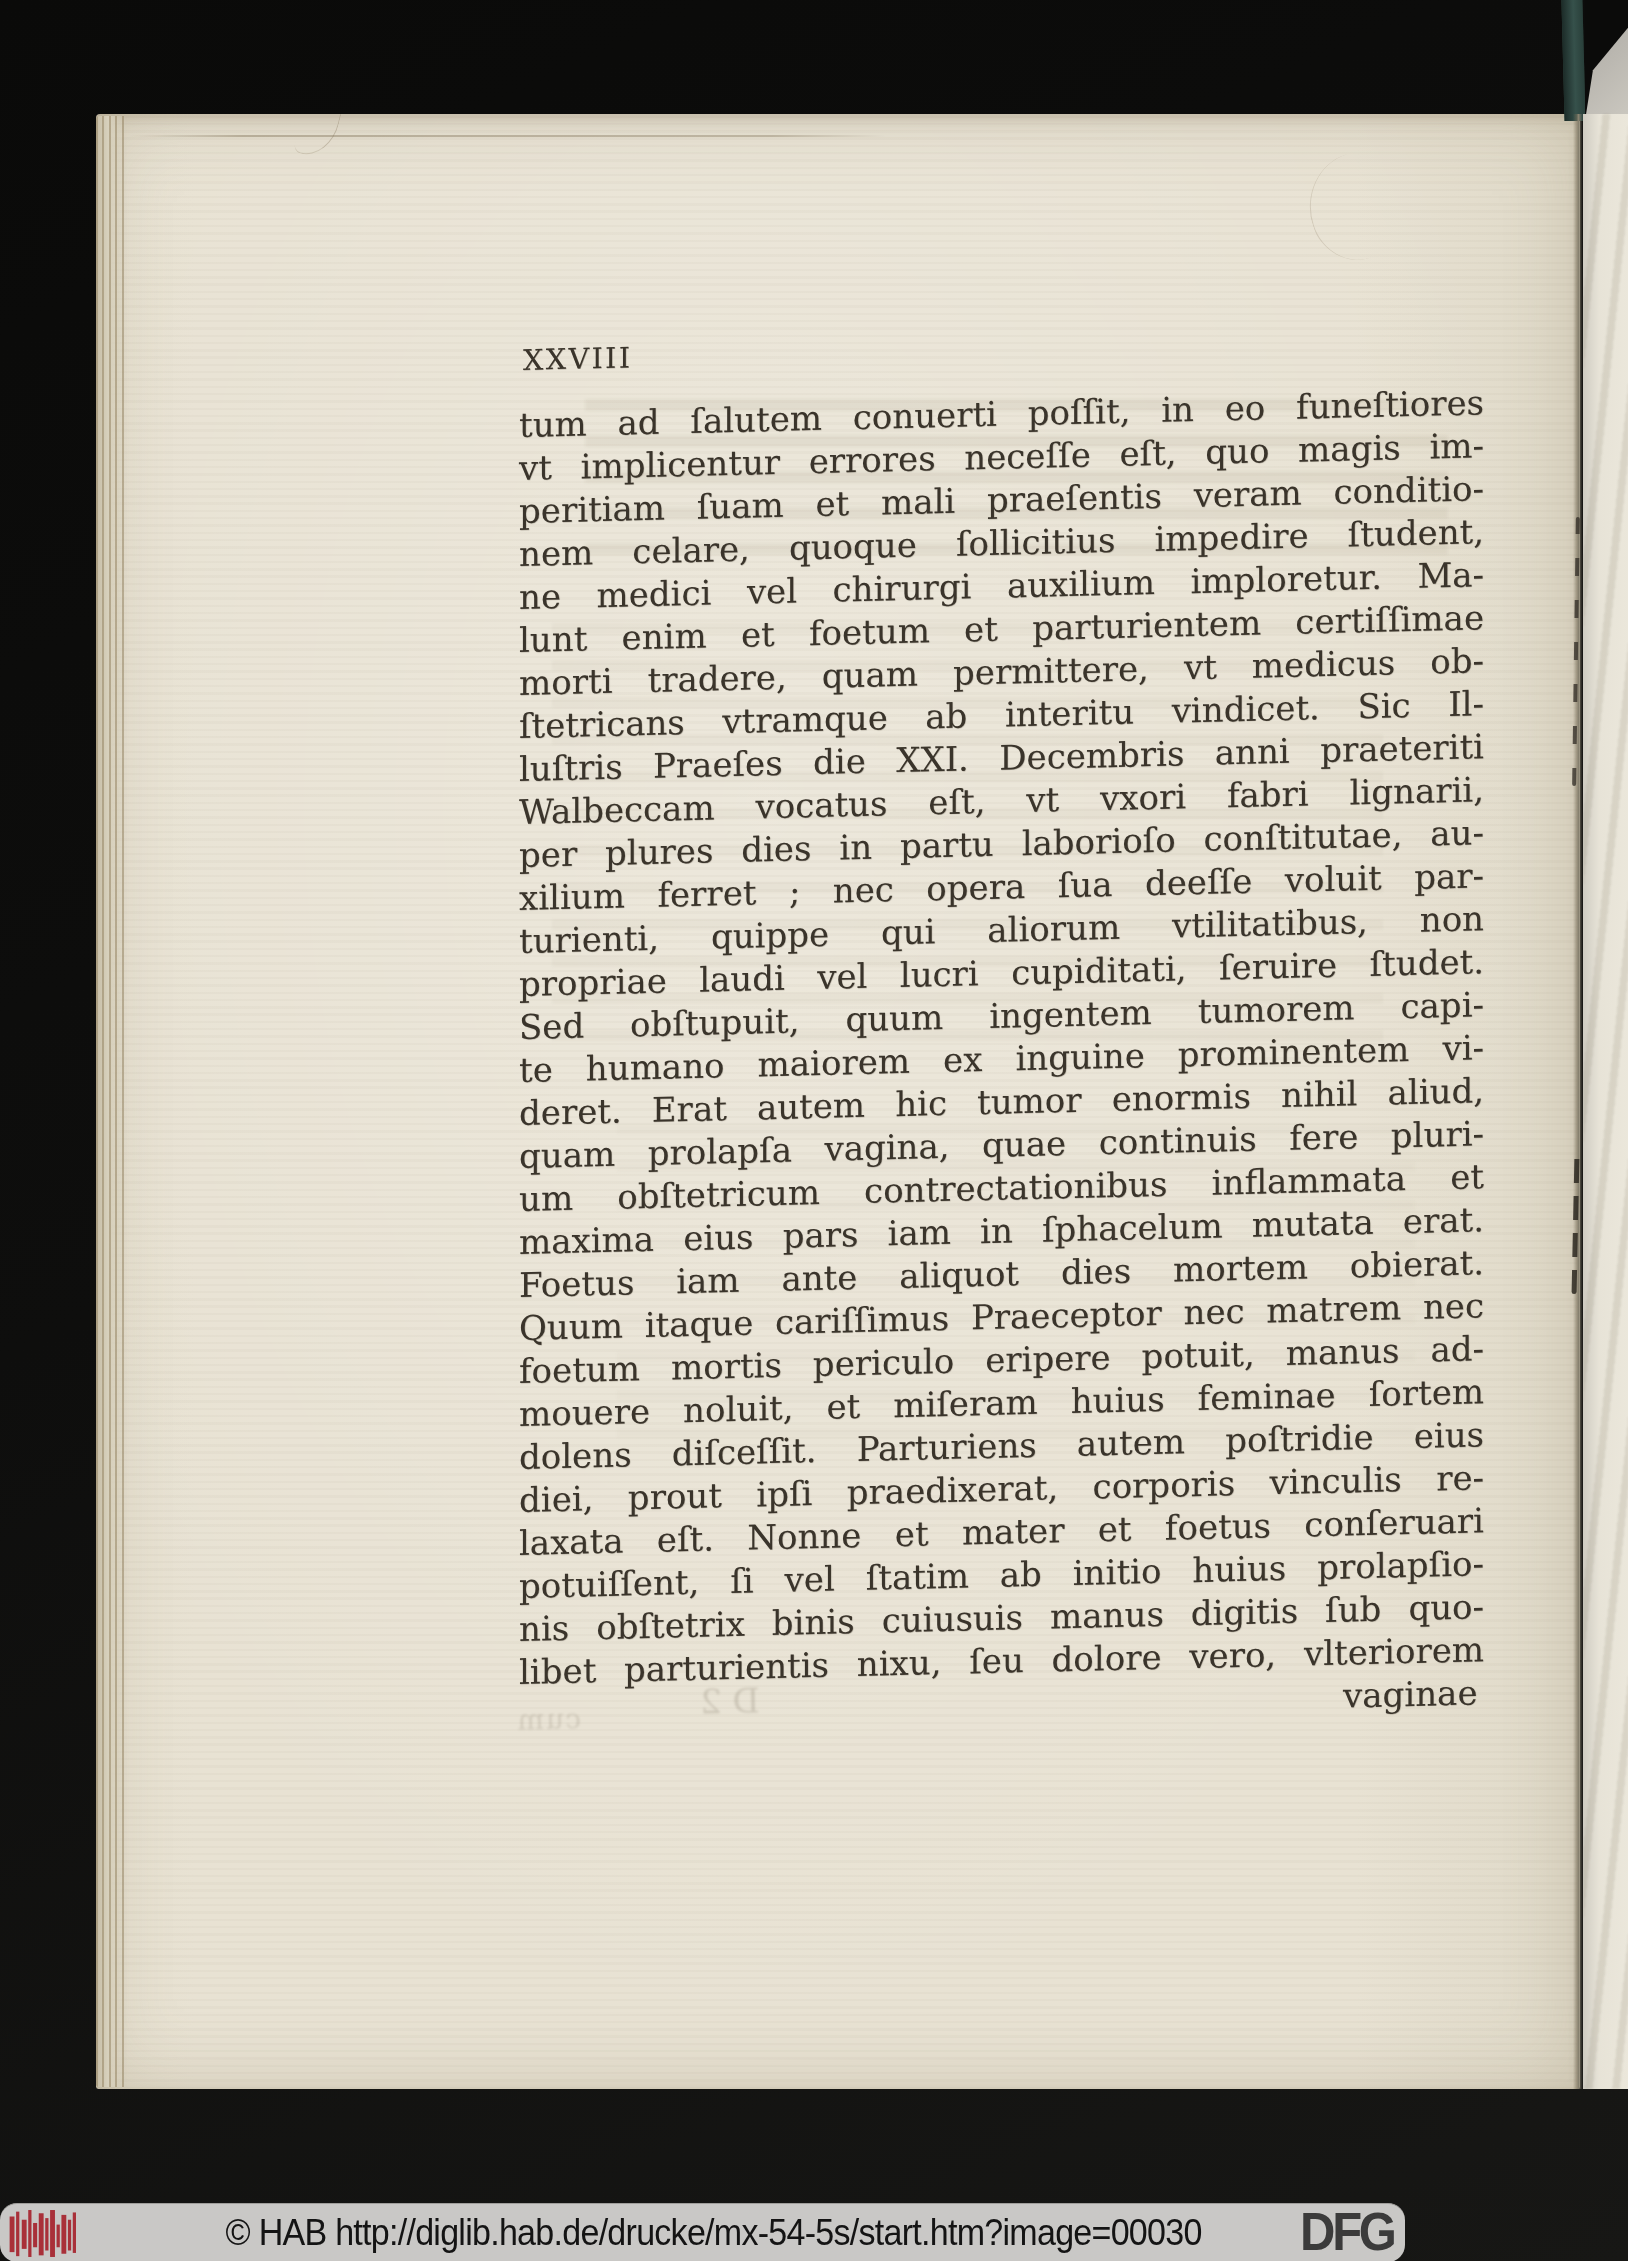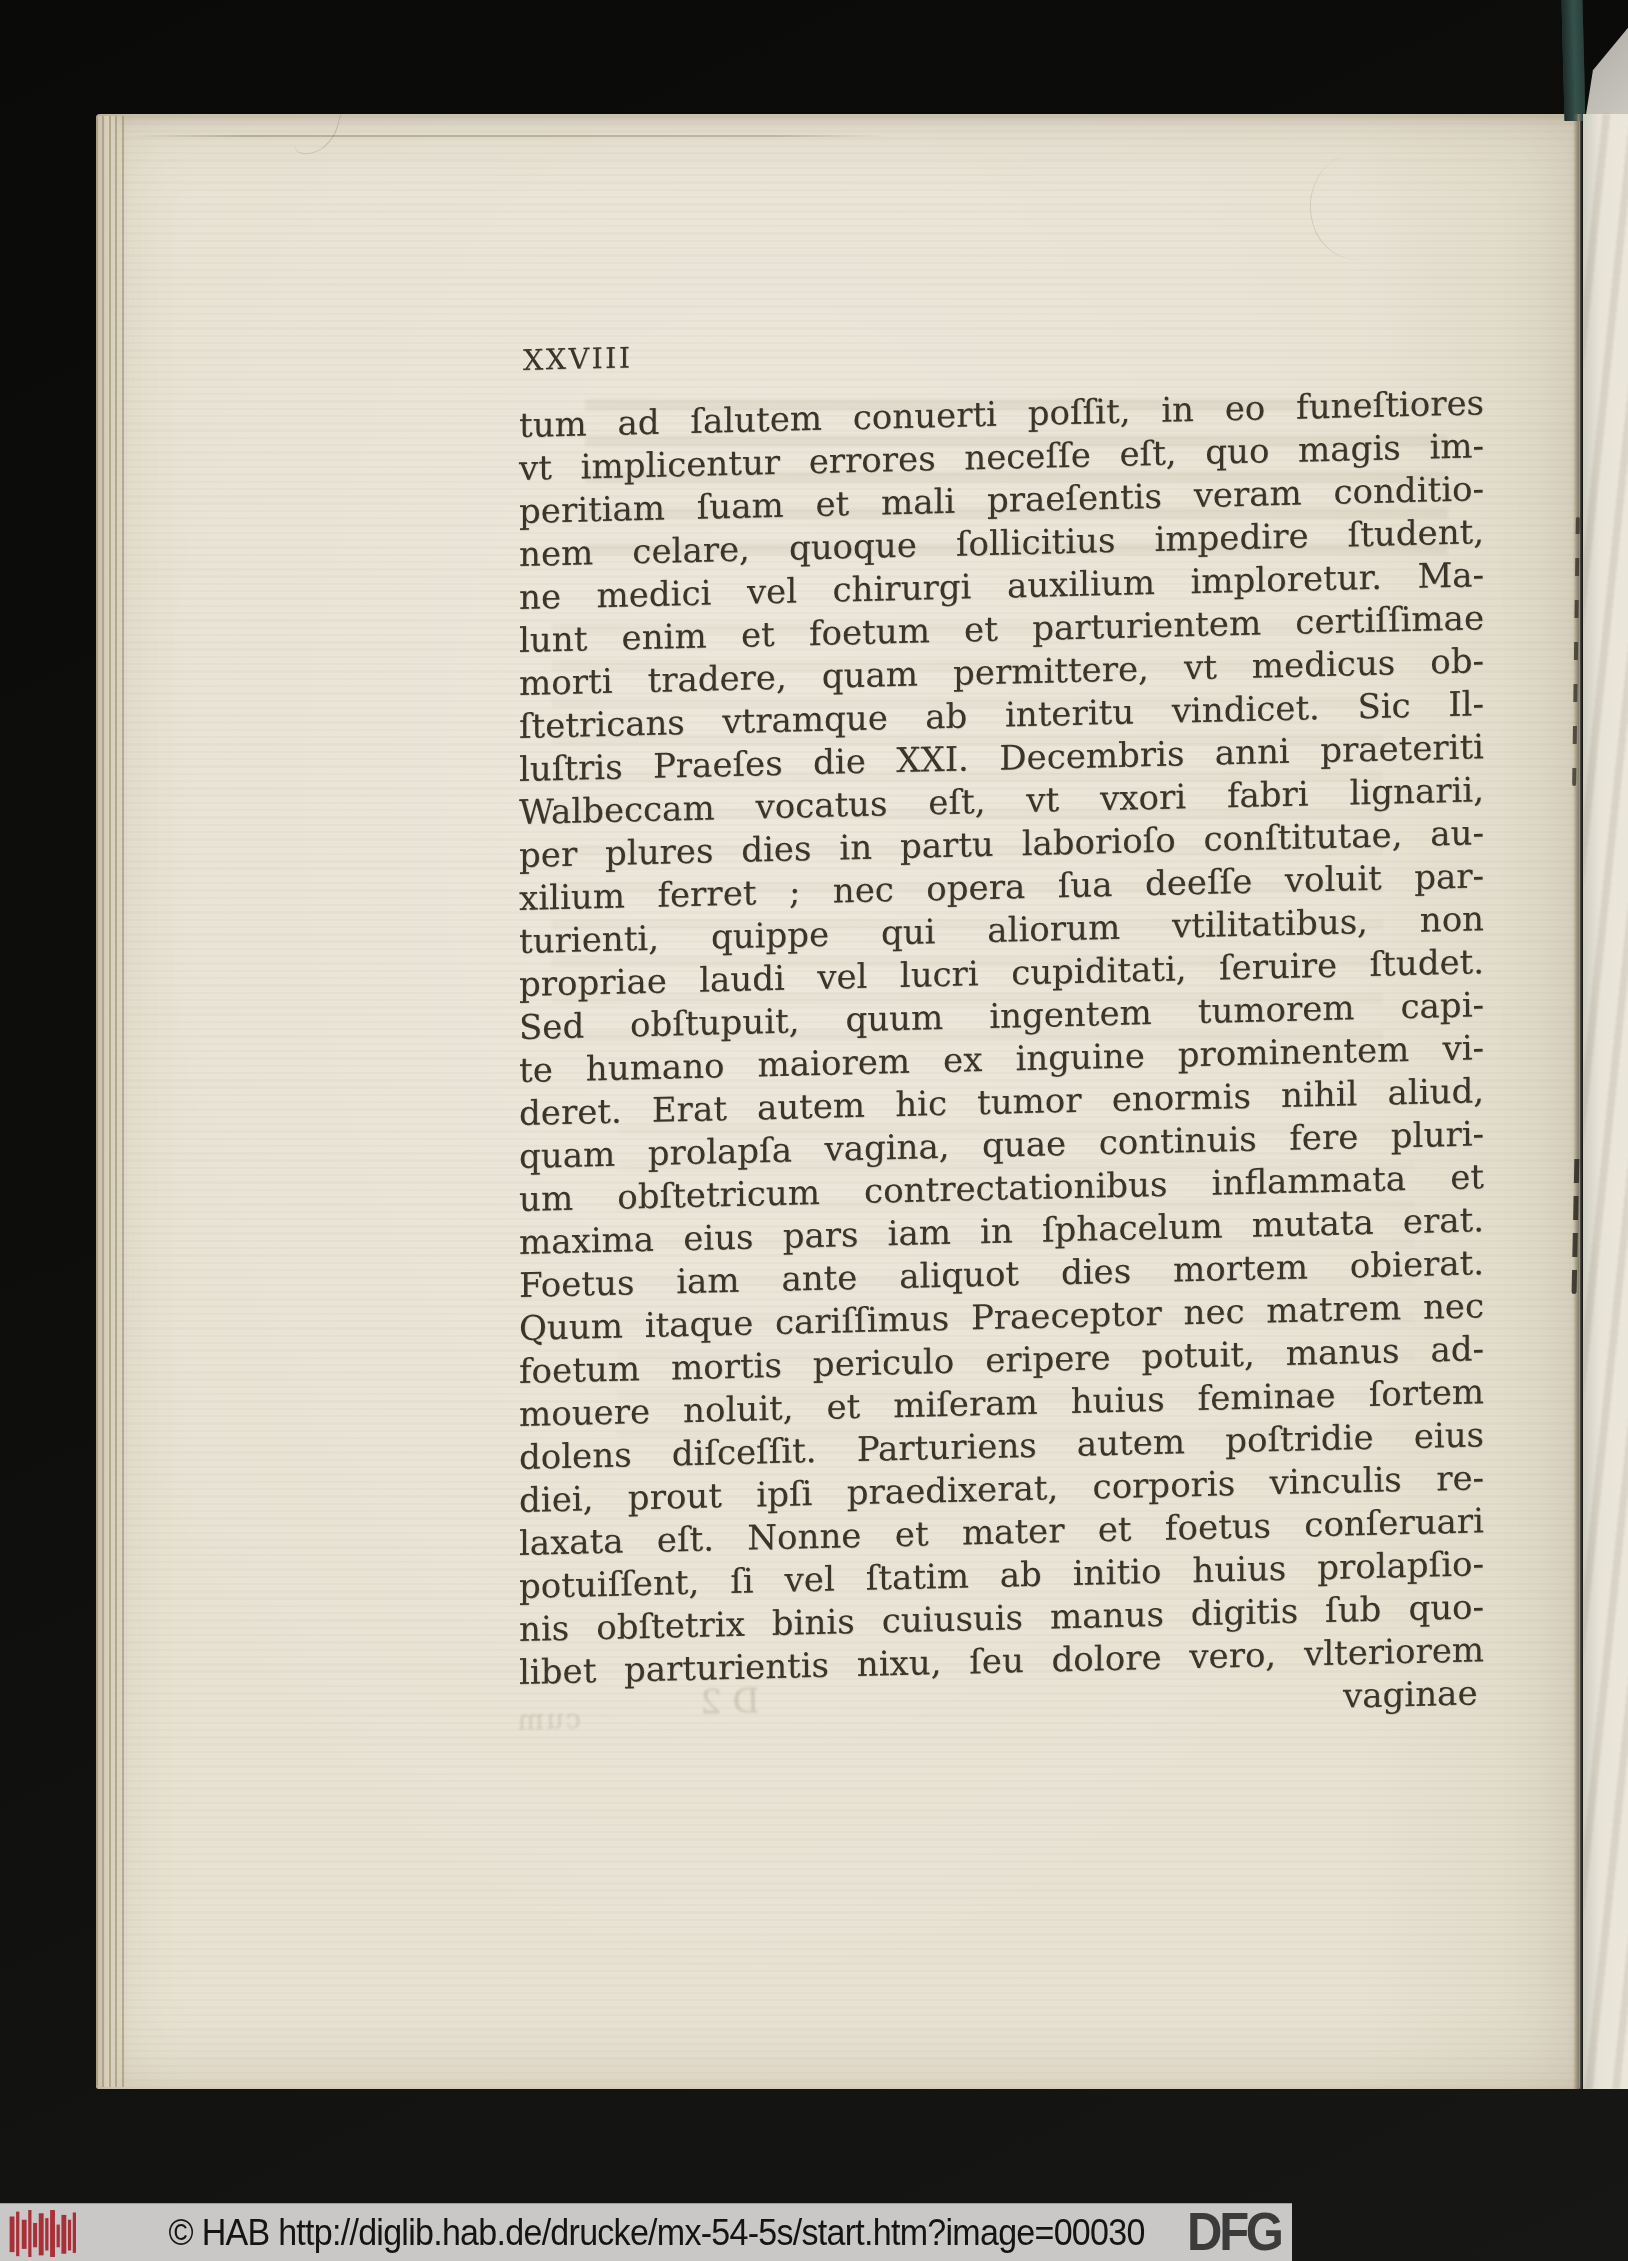--- a/index.html
+++ b/index.html
@@ -105,24 +105,25 @@
   .next-page{
     position:absolute; left:1583px; top:114px; width:46px; height:1975px;
     background:linear-gradient(90deg,#cfccc2, #e7e3d7 35%, #ebe7db);
   }
   .next-page-ghost{
     position:absolute; inset:0; filter:blur(1.2px); opacity:.8;
     background:repeating-linear-gradient(96deg, rgba(0,0,0,0) 0 19.5px, rgba(112,102,80,.18) 19.5px 27px);
   }
   
   .footer{
-    position:absolute; left:0; top:2203px; width:1292px; height:58px;
+    position:absolute; left:0; top:2203px; width:1405px; height:58px;
     background:var(--footer-bar,#c9c8c6); border-top:0.8px solid #9f9e9b;
     display:flex; align-items:center;
     font-family:"Liberation Sans","DejaVu Sans",sans-serif;
+    border-radius:17px;
   }
   .regmark{ position:absolute; left:8.1px; top:5.7px; }
   .copyright{
     position:absolute; left:50%; top:50%; transform:translate(-49%,-50%) scaleX(.92);
     font-size:37px; letter-spacing:-0.8px; color:var(--footer-text,#141414); white-space:nowrap;
   }
   .dfg{
     position:absolute; right:11.4px; top:50%; transform:translateY(-52%) scaleY(1.08);
     font-size:49px; font-weight:bold; letter-spacing:-3.3px; color:var(--dfg-logo,#3b3b3b);
   }

